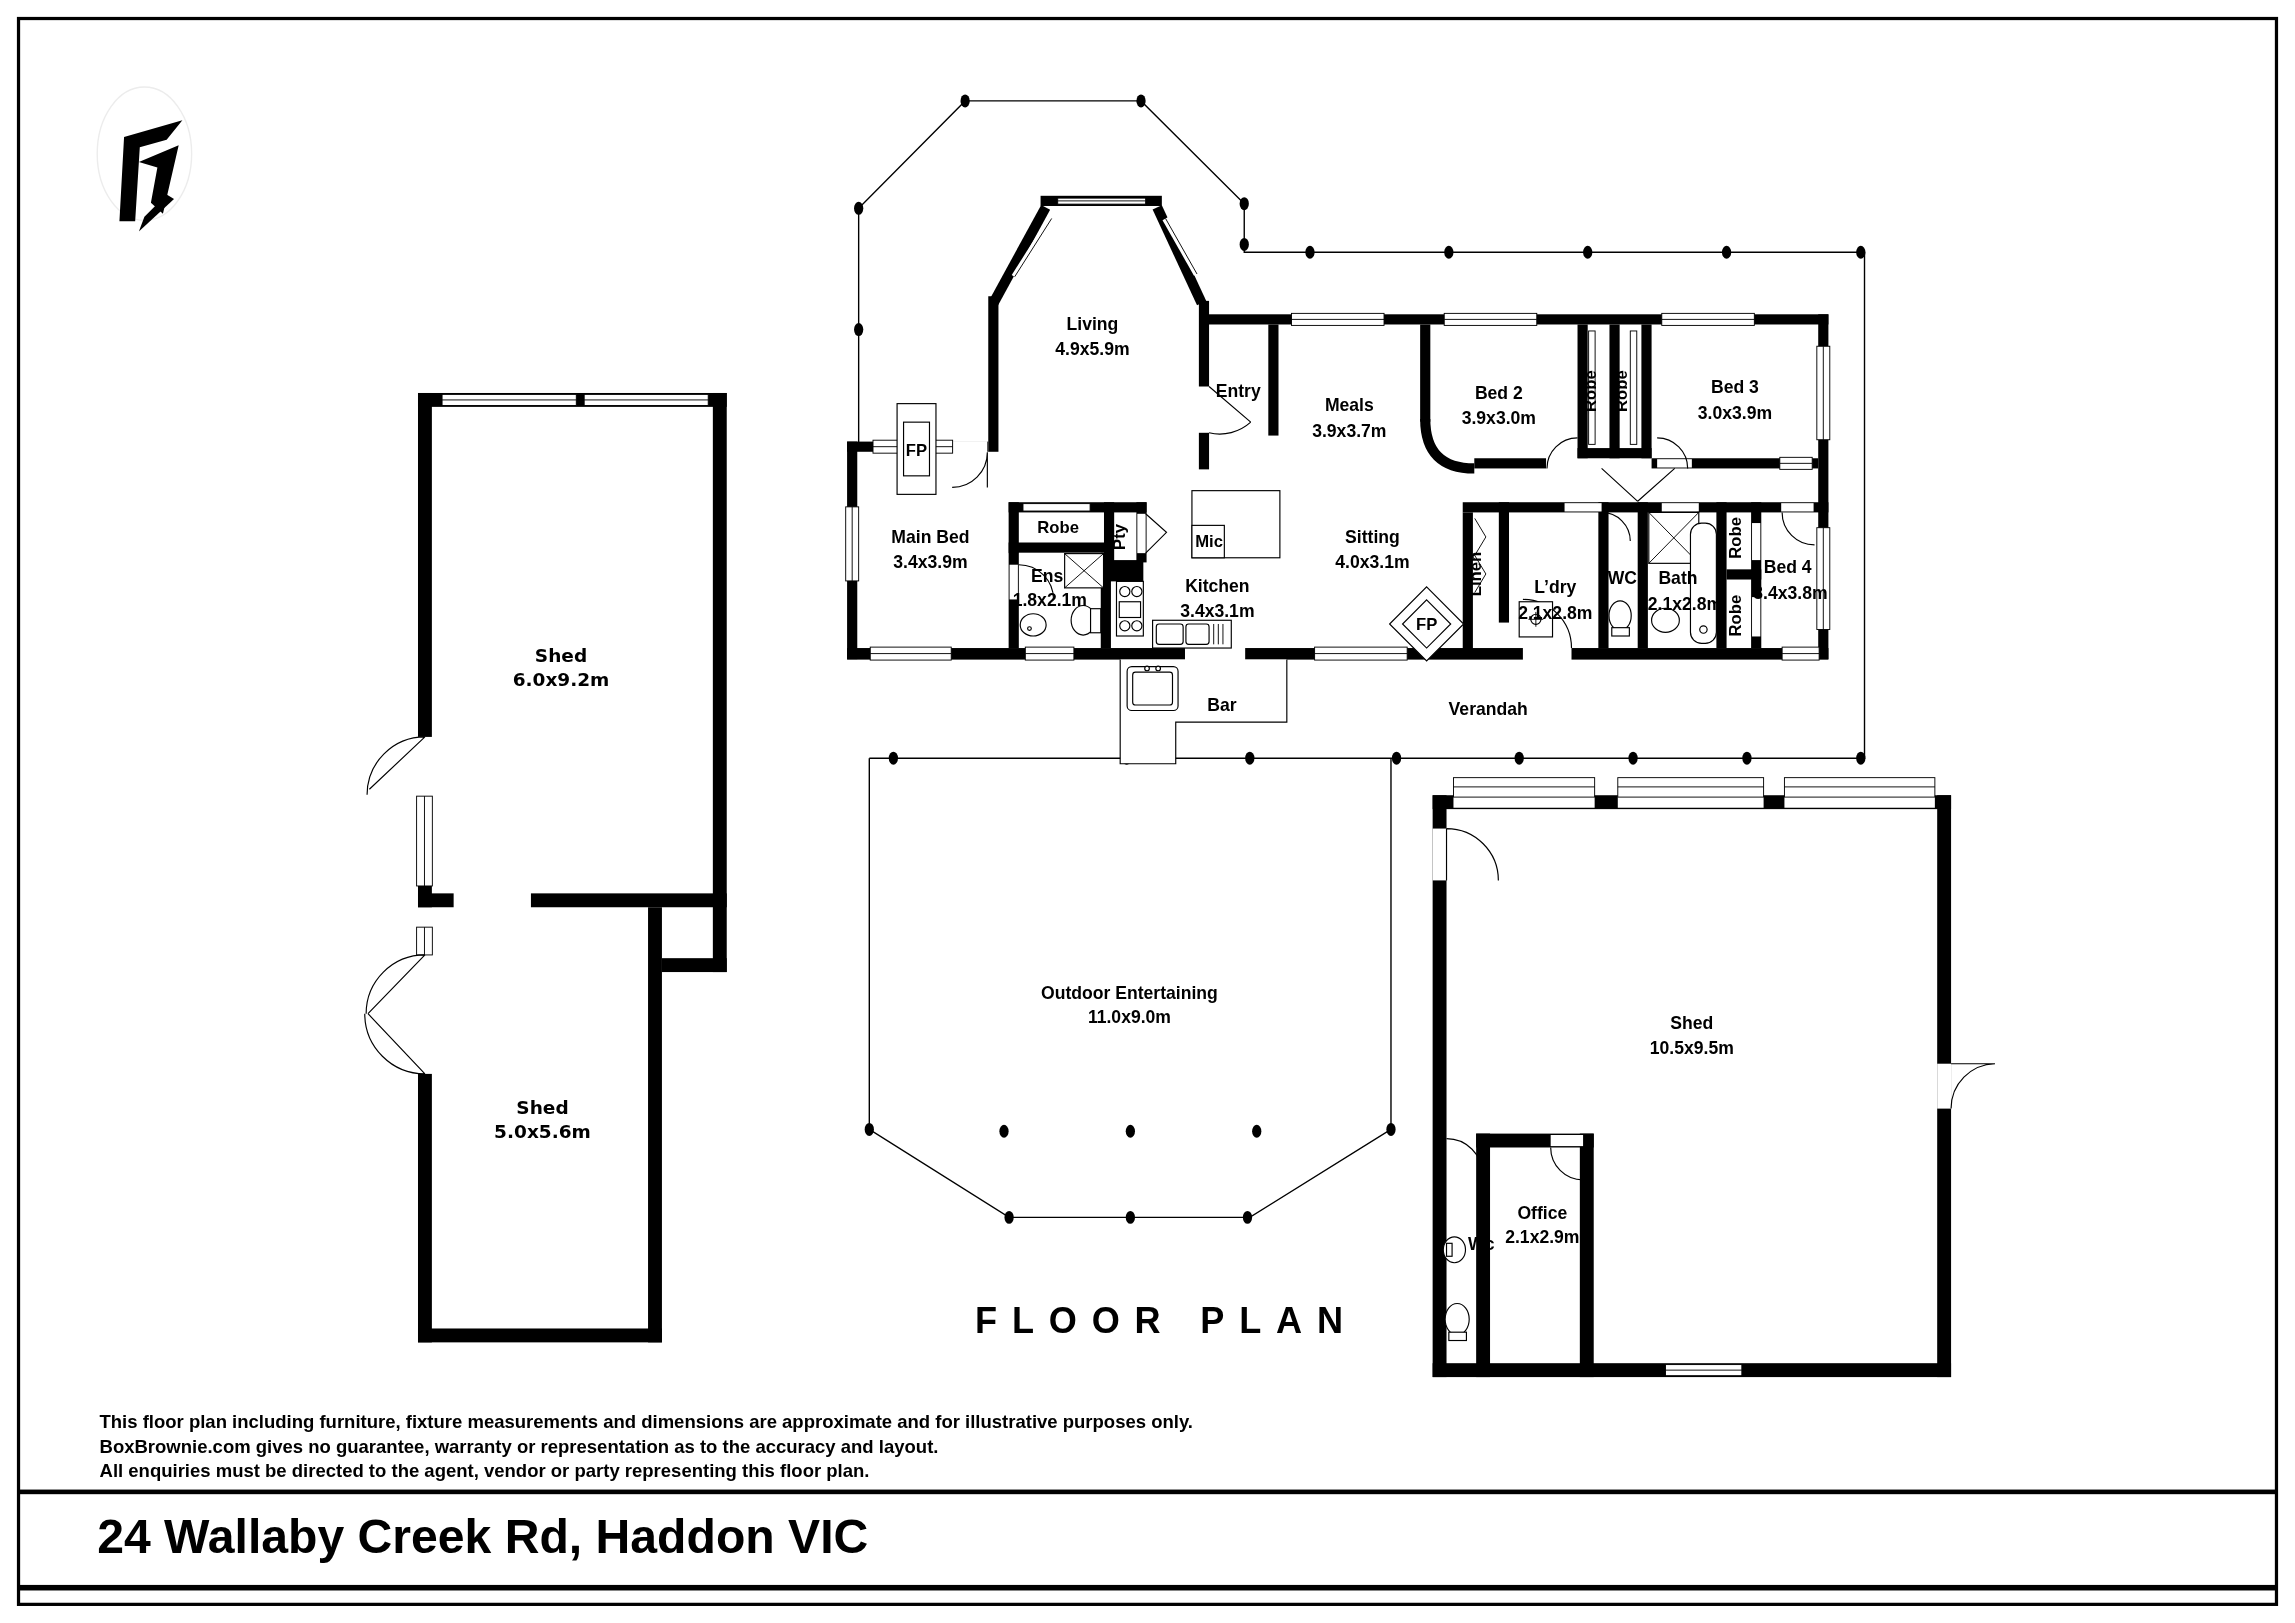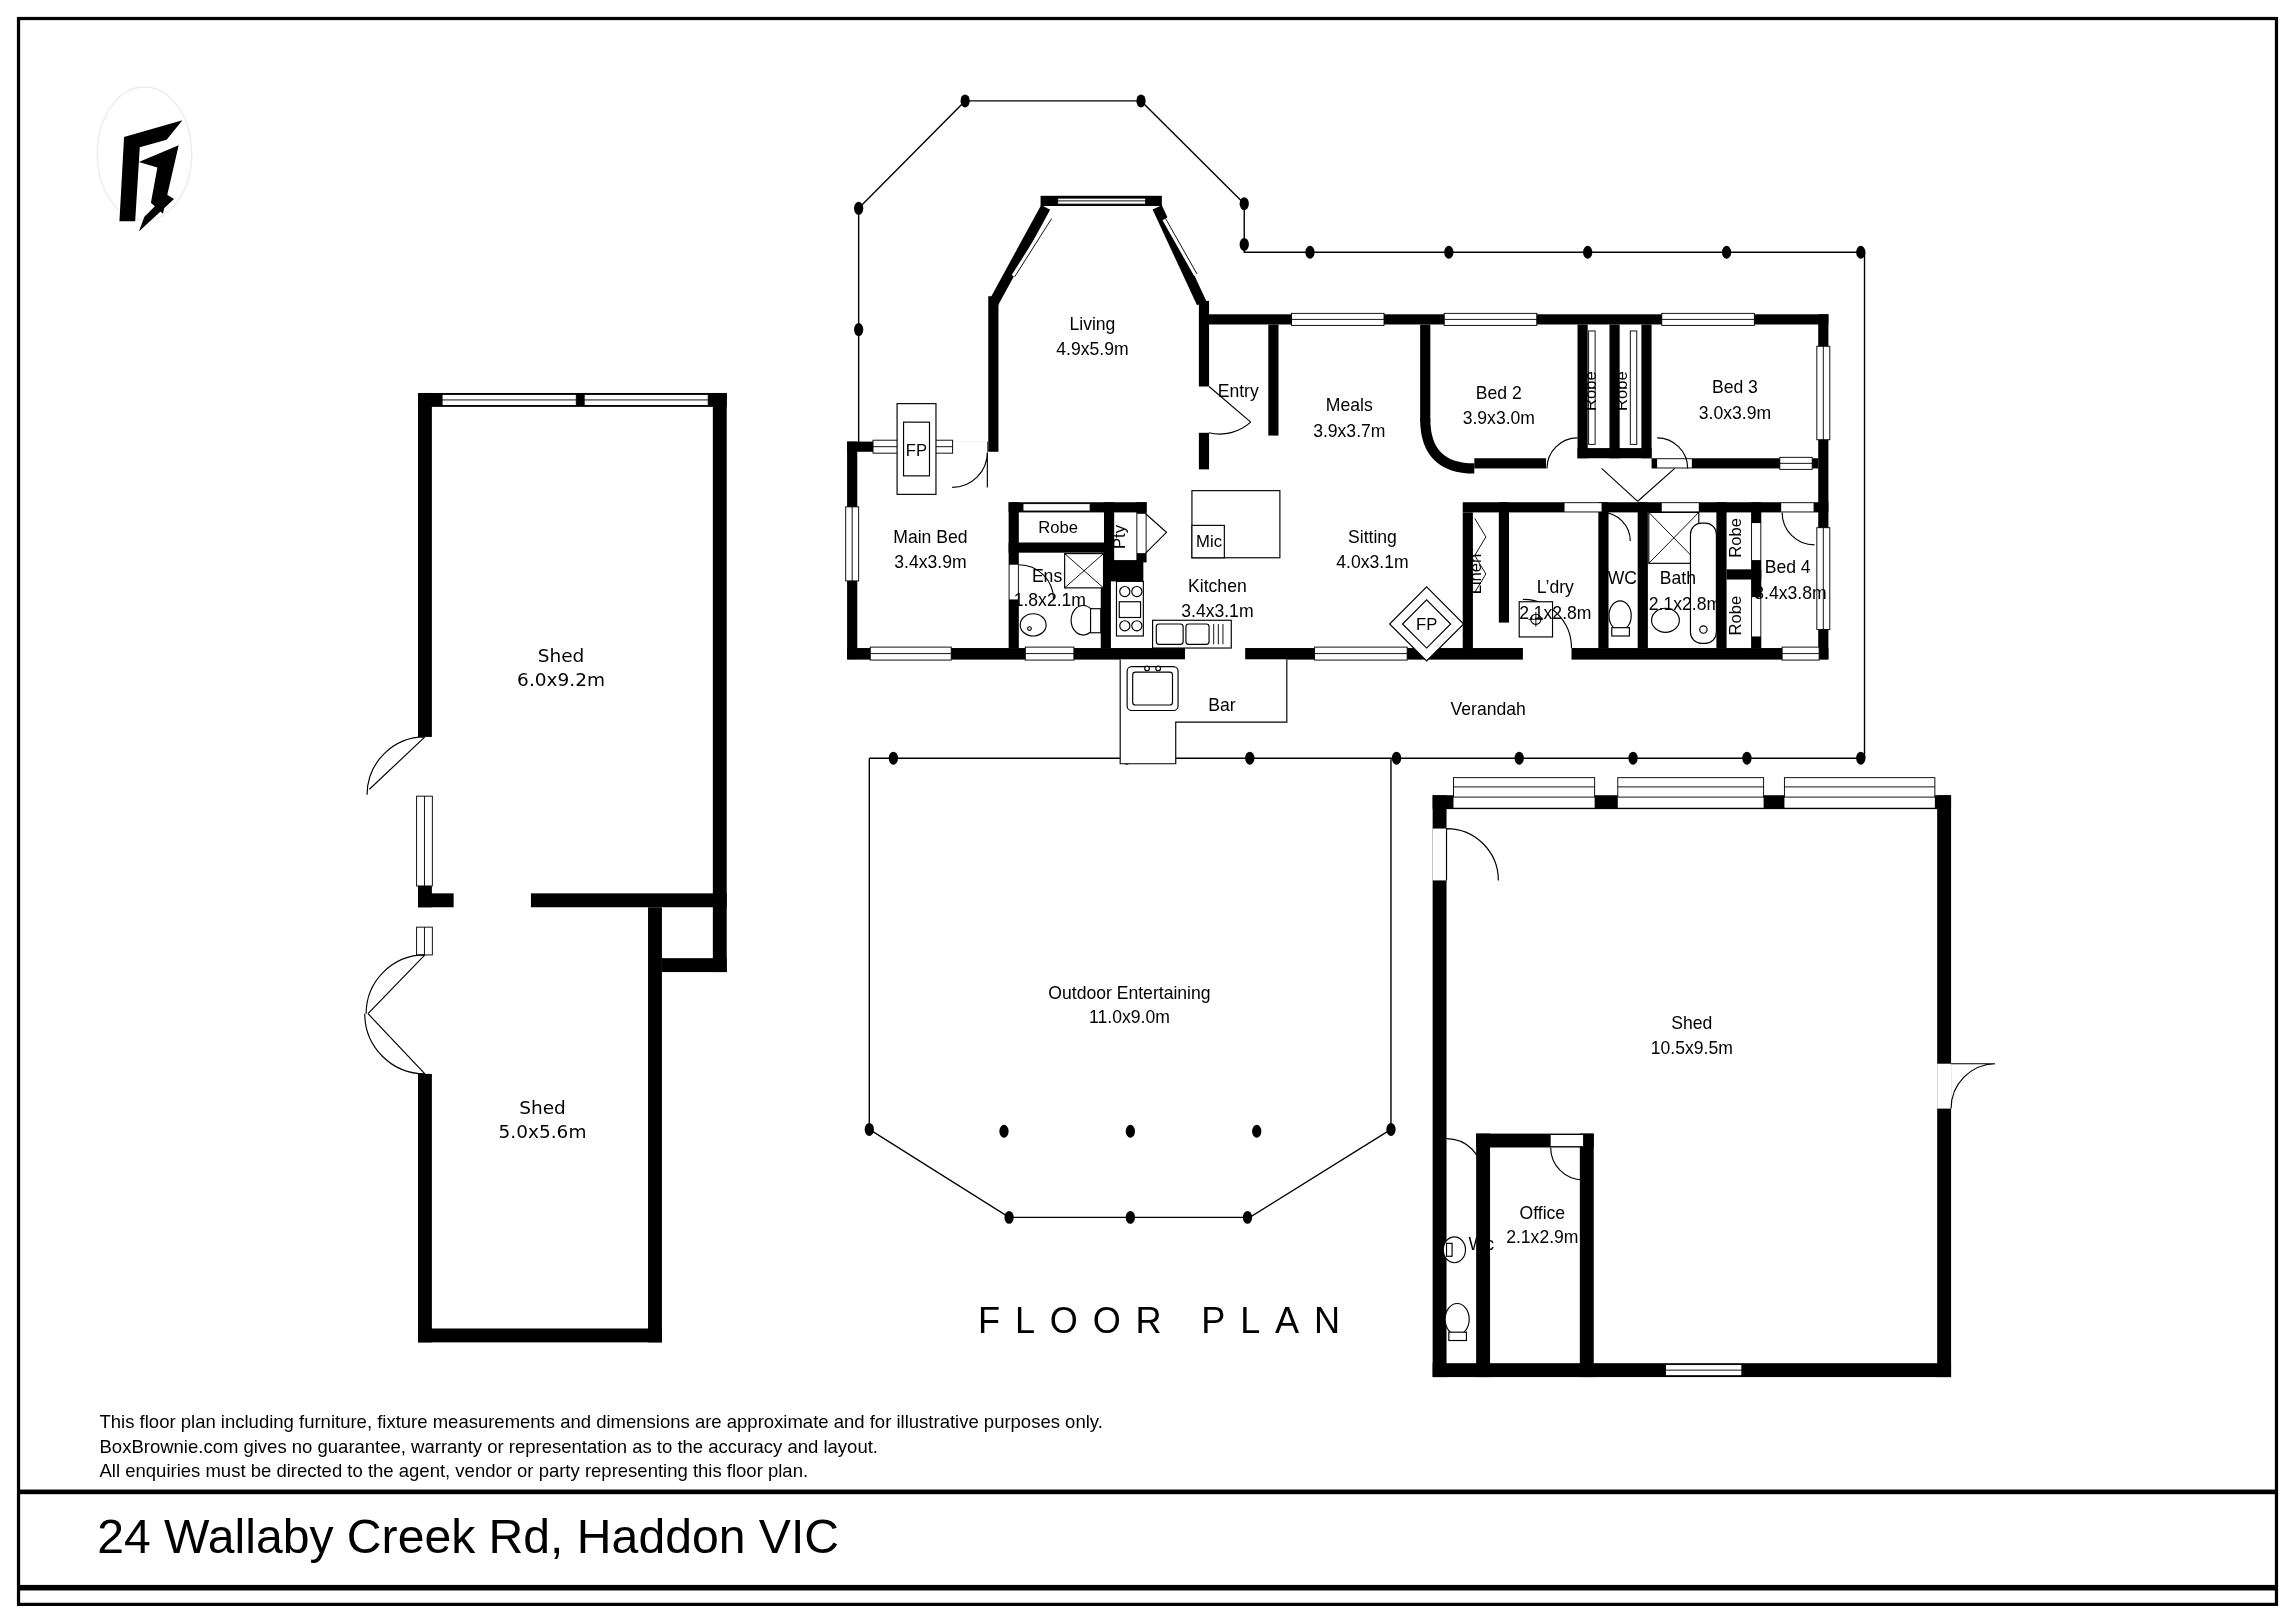--- a/index.html
+++ b/index.html
@@ -1,16 +1,16 @@
 <!DOCTYPE html>
 <html style="font-size:7.4px"><head>
 <meta charset="utf-8">
 <style>
   html,body{margin:0;padding:0;background:#fff;}
-  .page{width:100%;max-width:2295px;}
+  .page{width:100%;max-width:2295px;font-weight:bold;}
   svg{display:block;width:100%;height:auto;background:#fff;}
   .w{fill:#000;stroke:none;}
   .thin{fill:none;stroke:#000;stroke-width:3;}
   .thin2{fill:none;stroke:#000;stroke-width:2;}
   .wall-line{fill:none;stroke:#000;stroke-width:22;}
   .curve{fill:none;stroke:#000;stroke-width:22;}
   .win{fill:#fff;stroke:#000;stroke-width:2;}
   .gap{fill:#fff;stroke:none;}
   .fix{fill:#fff;stroke:#000;stroke-width:2.5;}
   .leaf{fill:none;stroke:#000;stroke-width:2.5;}

